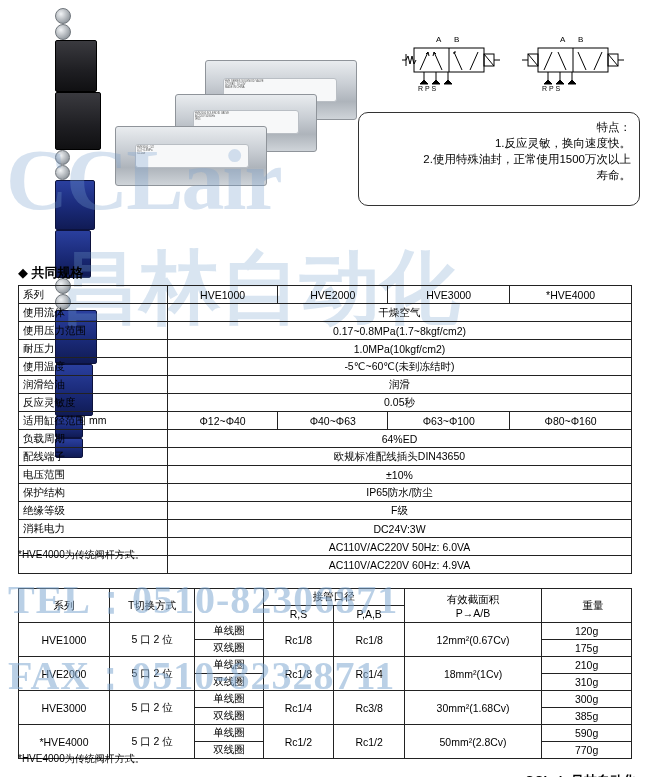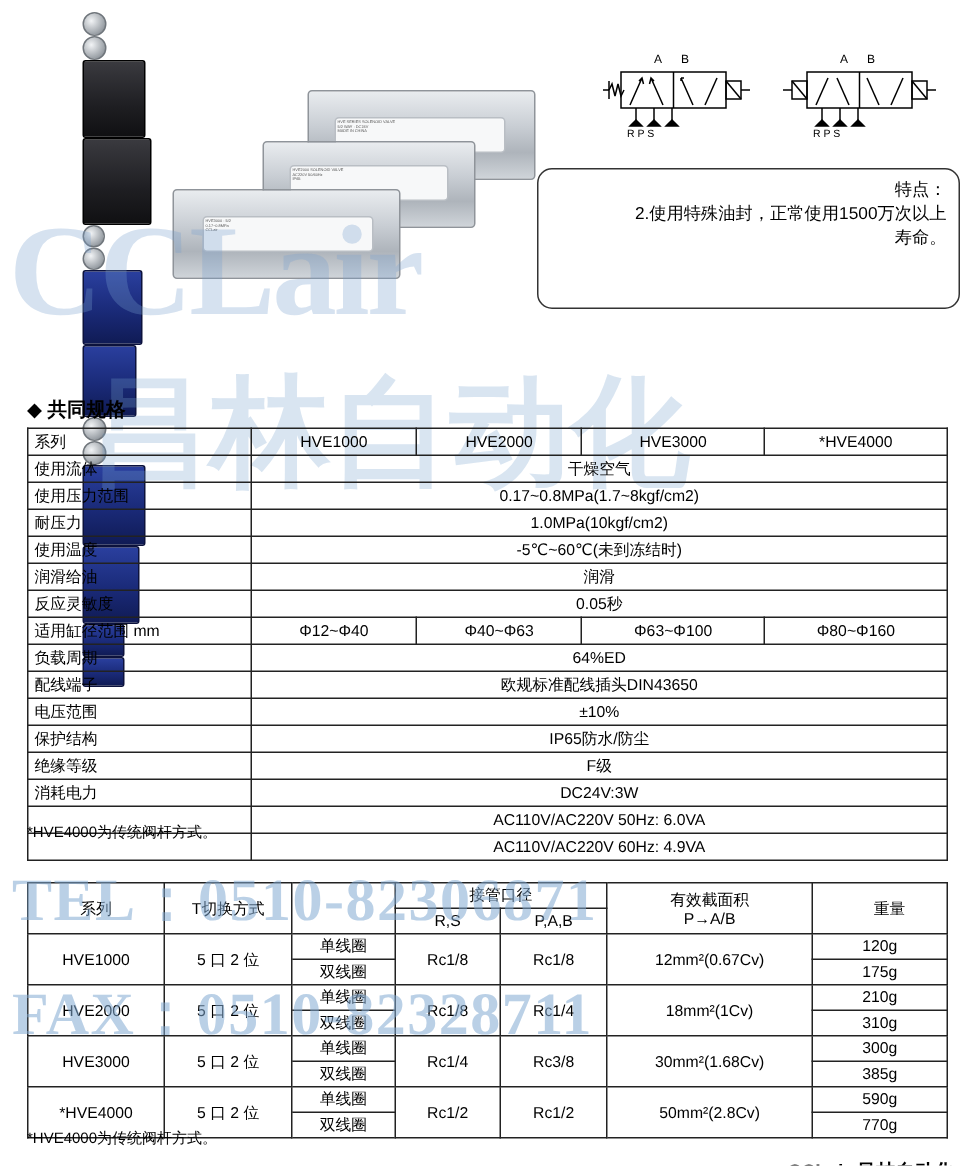--- a/index.html
+++ b/index.html
@@ -220,20 +220,21 @@
   </svg>
 </div>
 
 <div class="wm">
   <div class="wm-text">CCLair</div>
   <div class="wm-text2">昌林自动化</div>
 </div>
 
 <div class="feat">
   <div>特点：</div>
+  <div>1.反应灵敏，换向速度快。</div>
   <div>2.使用特殊油封，正常使用1500万次以上</div>
   <div>寿命。</div>
 </div>
 
 <div class="sec-head">◆ 共同规格</div>
 
 <table class="t1">
   <tbody>
       <tr class="hdr">
     <td class="lbl">系列</td>

